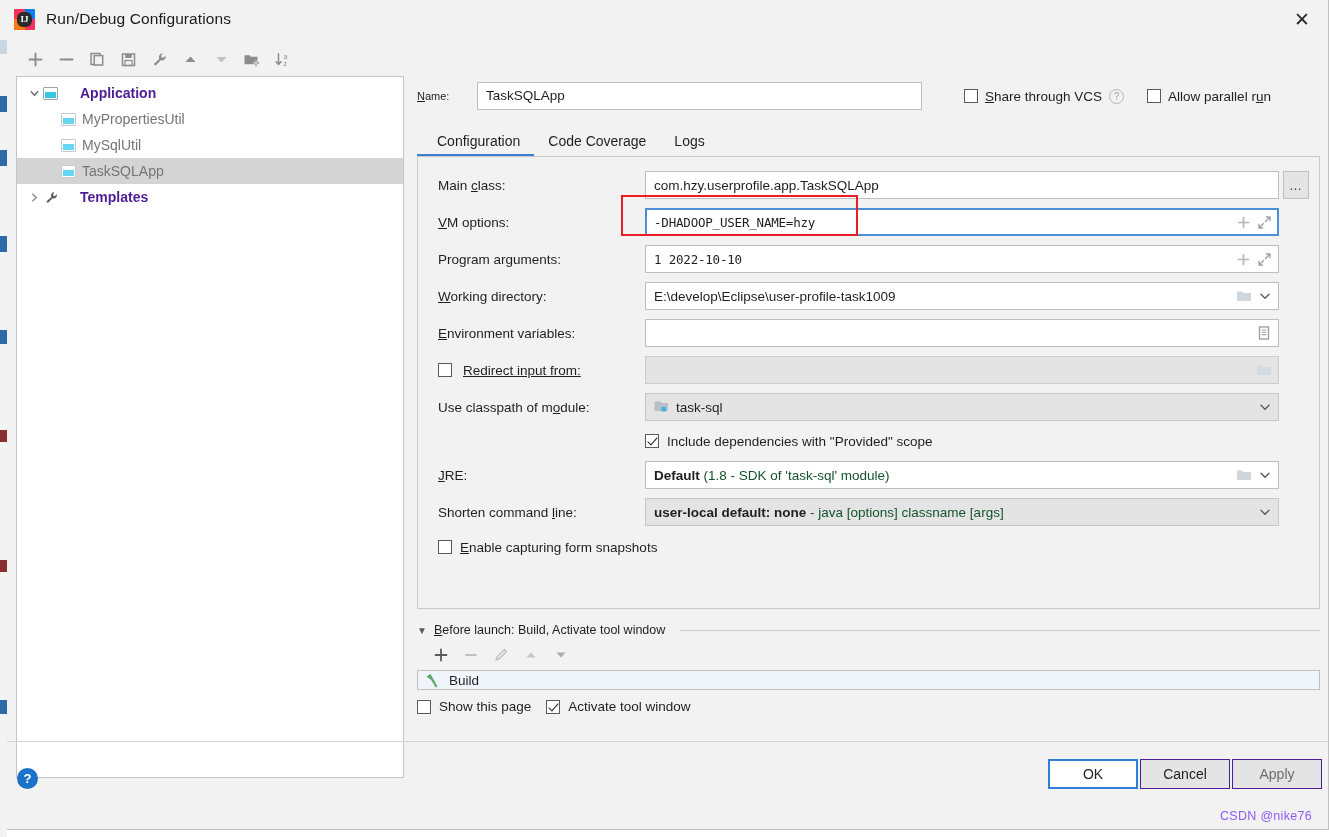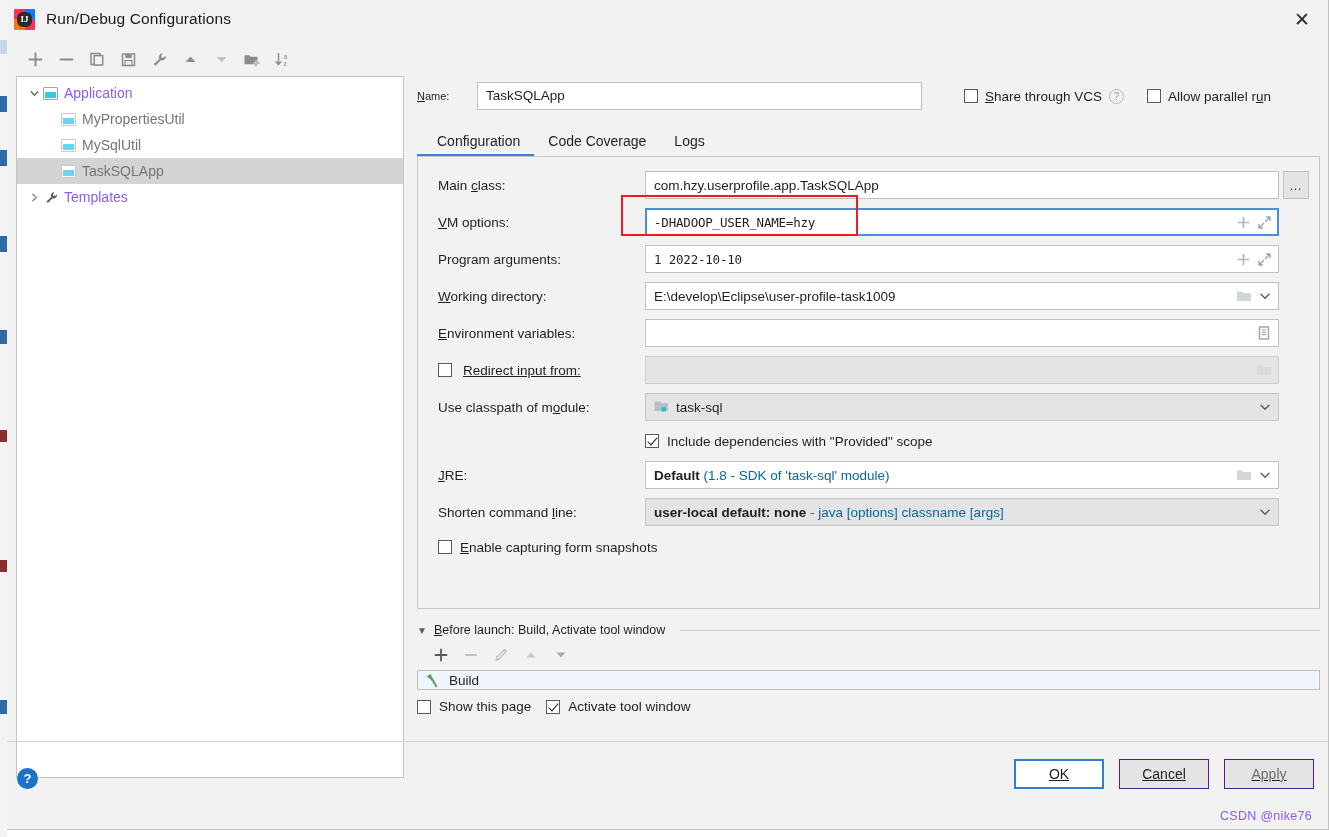--- a/index.html
+++ b/index.html
@@ -100,21 +100,21 @@
   }
   .tree-row {
     height: 26px; display: flex; align-items: center; padding-left: 8px; font-size: 14px;
   }
   .tree-row.selected { background: #d4d4d4; }
   .tree-arrow {
     width: 18px; color: #6e6e6e; font-size: 11px; display: flex;
     align-items: center; justify-content: center; flex: none;
   }
   .tree-indent { width: 18px; flex: none; }
-  .tree-label-bold { font-weight: normal; color: #8b5cf6; }
+  .tree-label-bold { font-weight: bold; color: #4c1d95; margin-left: 16px; }
   .tree-label-dim { color: #757575; }
   .icon-window {
     width: 15px; height: 13px; flex: none; margin-right: 6px;
     border: 1.6px solid #c3cbd2; border-radius: 1px; background: #fff;
     position: relative;
   }
   .icon-window::after {
     content:''; position:absolute; left:1px; right:1px; bottom:1px; top:4px;
     background:#67d6f0;
   }
@@ -182,21 +182,21 @@
     flex: 1; height: 28px; background: #fff; border: 1px solid #bfbfbf;
     display: flex; align-items: center; padding: 0 6px 0 8px; font-size: 13.5px;
     position: relative;
   }
   .fctl.gray { background: #e4e4e4; border-color: #cdcdcd; }
   .fctl.readonly-gray { background: #e4e4e4; border-color: #c6c6c6; }
   .fctl .val { flex: 1; overflow: hidden; white-space: nowrap; }
   .fctl .mono {
     font-family: "DejaVu Sans Mono", monospace; font-size: 12.5px; letter-spacing: -0.2px;
   }
-  .fctl .dim { color: #0369a1; }
+  .fctl .dim { color: #14532d; }
   .fctl .strong { font-weight: bold; }
 
   .ctl-icon { flex: none; margin-left: 6px; color: #9aa4ad; display:flex; align-items:center; }
 
   .ellipsis-btn {
     width: 26px; height: 28px; margin-left: 4px; flex: none;
     background: #e4e4e4; border: 1px solid #c0c0c0;
     display: flex; align-items: center; justify-content: center;
     font-size: 13px; color: #404040; letter-spacing: 1px;
   }
@@ -226,21 +226,21 @@
   }
   #bl-bottom { display:flex; align-items:center; gap:8px; margin-top: 9px; font-size:13.5px; }
 
   
   #footer { position: absolute; left: 0; right: 0; bottom: 0; height: 88px; border-top: 1px solid #d4d4d4; }
   #help-btn {
     position: absolute; left: 10px; top: 26px; width: 21px; height: 21px; border-radius: 50%;
     background: #1a73c8; color: #fff; font-size: 13px; font-weight: bold;
     display: flex; align-items: center; justify-content: center;
   }
-  #footer-buttons { position: absolute; right: 14px; top: 17px; display: flex; gap: 15px; text-decoration: underline; }
+  #footer-buttons { position: absolute; right: 6px; top: 17px; display: flex; gap: 2px; }
   .btn {
     width: 90px; height: 30px; font-size: 14px;
     display: flex; align-items: center; justify-content: center;
     background: #e4e4e4; border: 1px solid #4c1d95; color: #1f1f1f;
   }
   .btn.primary { background: #fff; border: 2px solid #2f7fd6; }
   .btn.disabled { color: #6d6d6d; }
 
   #watermark {
     position: absolute; right: 16px; bottom: 6px;

